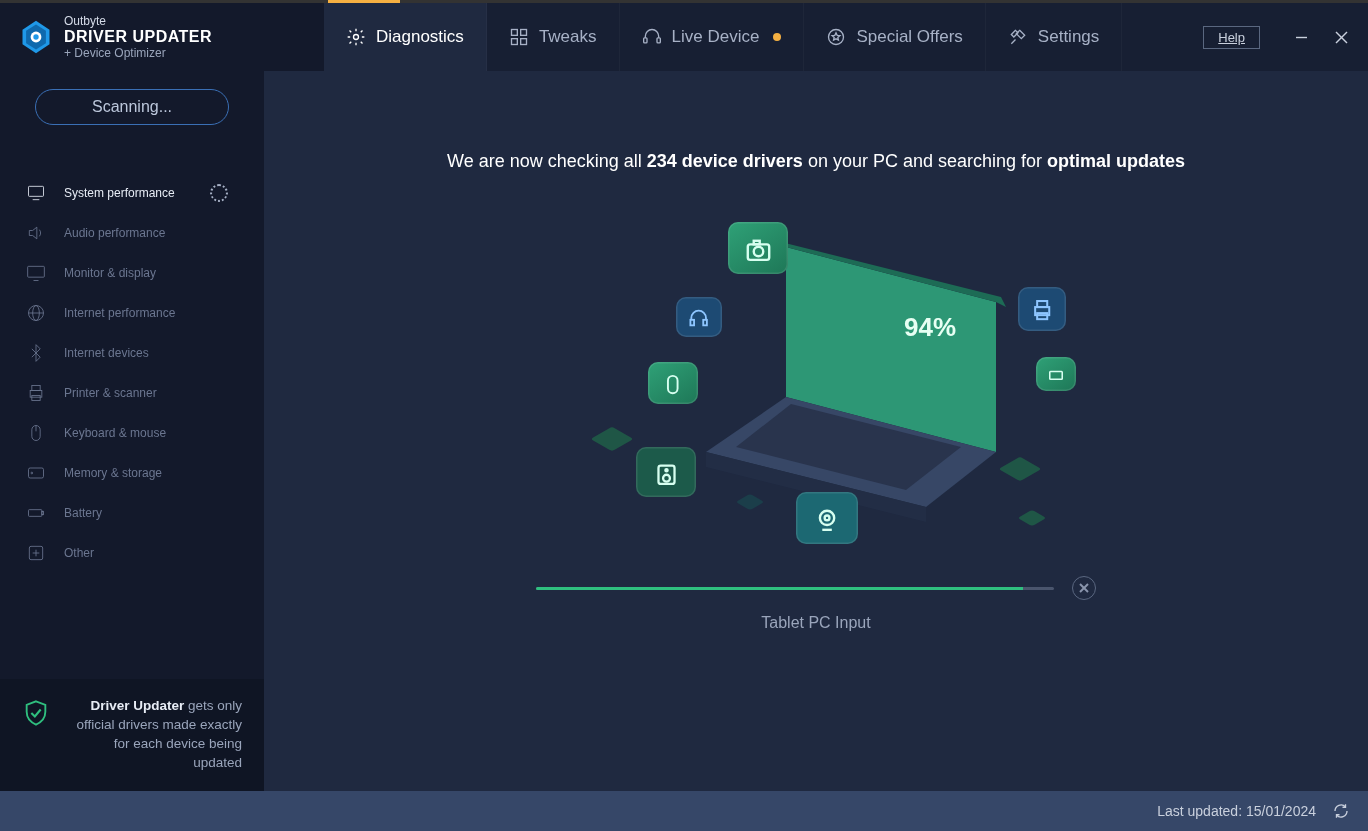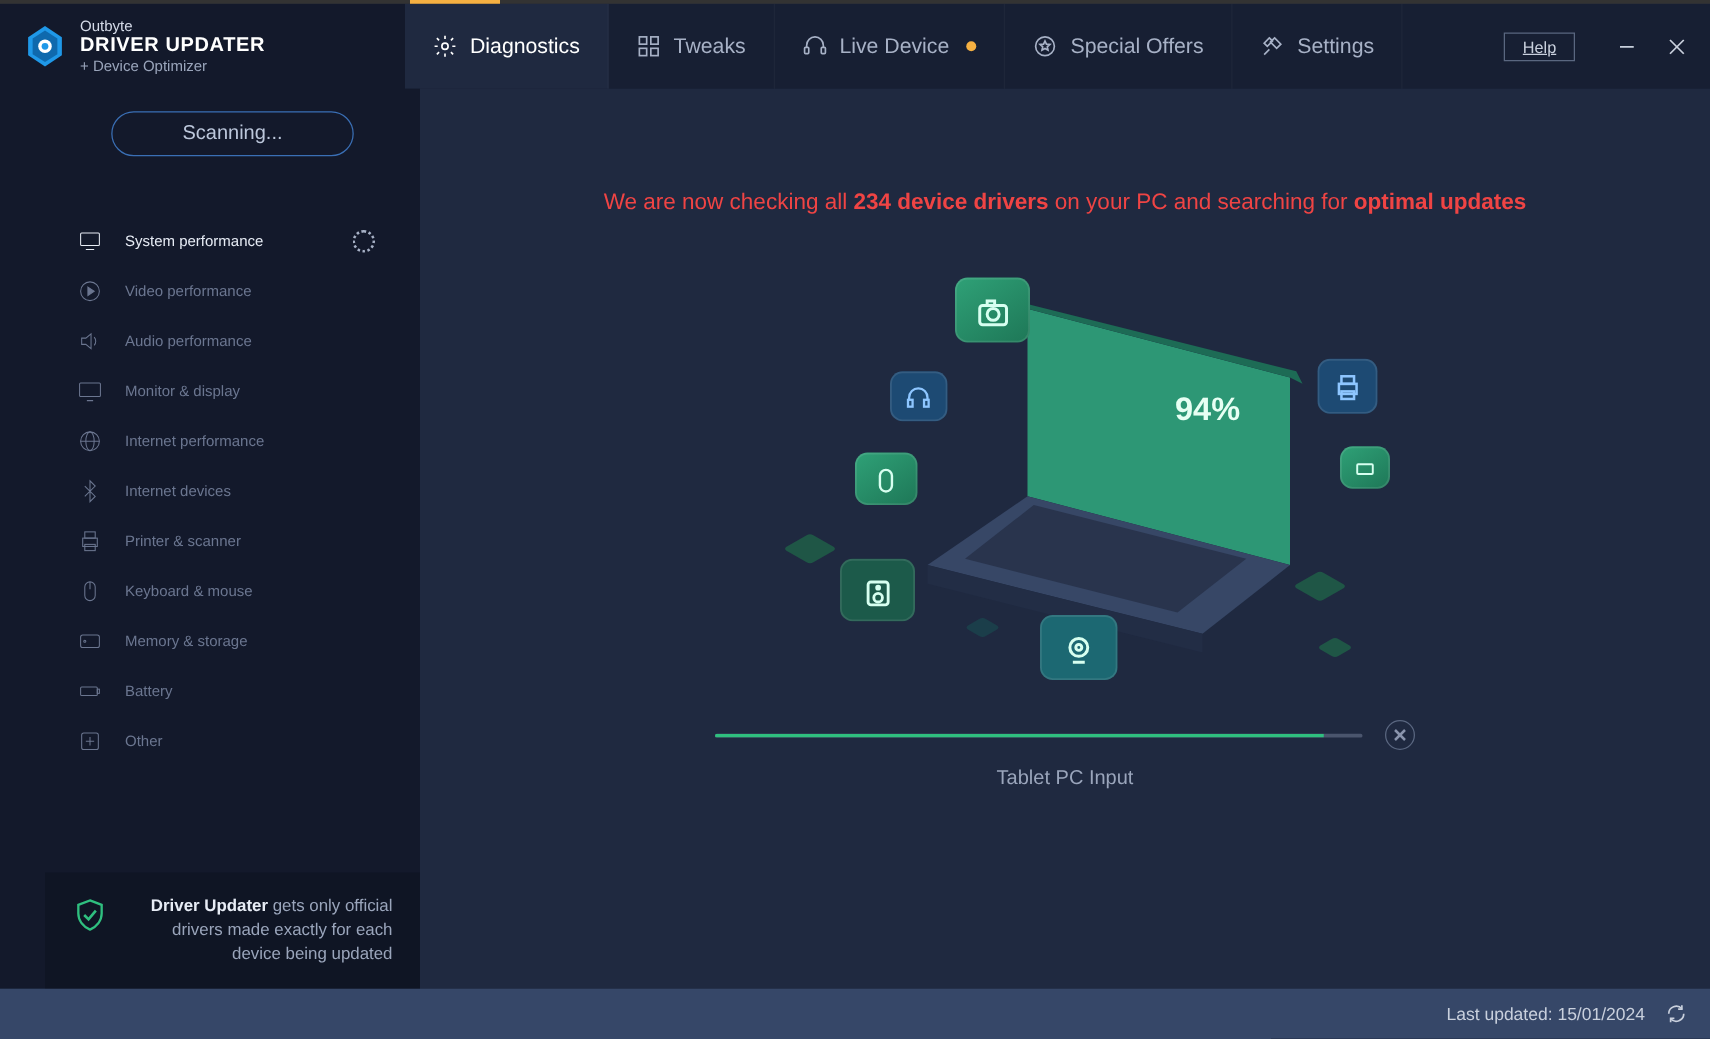--- a/index.html
+++ b/index.html
@@ -60,23 +60,23 @@
 }
 .win-btn {
   width:38px; height:32px; display:flex; align-items:center; justify-content:center;
   color:#c9d0dd; font-size:14px;
 }
 .win-btn svg { stroke:currentColor; fill:none; width:13px; height:13px; stroke-width:1.4; }
 
 .body { display:flex; flex:1; min-height:0; }
 
 .sidebar {
-  width: 336px;
+  width: 264px;
   background: #13192b;
-  display:flex; flex-direction:column;padding-left:36px;
+  display:flex; flex-direction:column;
 }
 .scan-btn-wrap { padding: 18px 0; display:flex; justify-content:center; }
 .scan-btn {
   width: 194px; height: 36px; border-radius: 18px;
   border:1.5px solid #3a6fb5; background:transparent; color:#bcc7db;
   font-size:16px;
 }
 
 .cat-list { flex:1; padding-top:30px; }
 .cat-item {
@@ -98,21 +98,21 @@
 }
 .sidebar-footer .shield-icon { width:28px; height:28px; flex-shrink:0; margin-top:2px; }
 .sidebar-footer .txt { font-size:13.5px; line-height:1.4; color:#9aa5bb; }
 .sidebar-footer .txt b { color:#e7ecf5; font-weight:600; }
 
 .content {
   flex:1; display:flex; flex-direction:column; align-items:center;
   padding-top: 80px;
   position:relative;
 }
-.headline { font-size:18px; color:#ef4444; text-align:right; }
+.headline { font-size:18px; color:#ffffff; text-align:right; }
 .headline b { font-weight:700; }
 
 .illus-wrap { position:relative; width:520px; height:380px; margin-top:20px; }
 .illus-wrap .float-box {
   position:absolute; border-radius:10px;
   box-shadow: inset 0 0 0 1.5px rgba(255,255,255,.1);
 }
 .fb-green { background:linear-gradient(145deg,#2fa177,#1e7757); }
 .fb-dgreen { background:#1c5a4a; }
 .fb-blue { background:#1d4a73; }
@@ -229,27 +229,20 @@
         <div class="cat-item active">
           <svg class="cat-icon" viewBox="0 0 24 24">
               <rect x="3" y="4" width="18" height="12" rx="1"></rect>
               <line x1="8" y1="20" x2="16" y2="20"></line>
             </svg>
           <span>System performance</span>
           <span class="spinner"></span>
         </div>
         <div class="cat-item">
           <svg class="cat-icon" viewBox="0 0 24 24">
-              <circle cx="12" cy="12" r="9"></circle>
-              <polygon points="10,8 16,12 10,16" fill="currentColor"></polygon>
-            </svg>
-          <span>Video performance</span>
-        </div>
-        <div class="cat-item">
-          <svg class="cat-icon" viewBox="0 0 24 24">
               <polygon points="4,9 8,9 13,5 13,19 8,15 4,15"></polygon>
               <path d="M16 8c2 2 2 6 0 8"></path>
             </svg>
           <span>Audio performance</span>
         </div>
         <div class="cat-item">
           <svg class="cat-icon" viewBox="0 0 24 24">
               <rect x="2" y="4" width="20" height="13" rx="1"></rect>
               <line x1="9" y1="21" x2="15" y2="21"></line>
             </svg>

